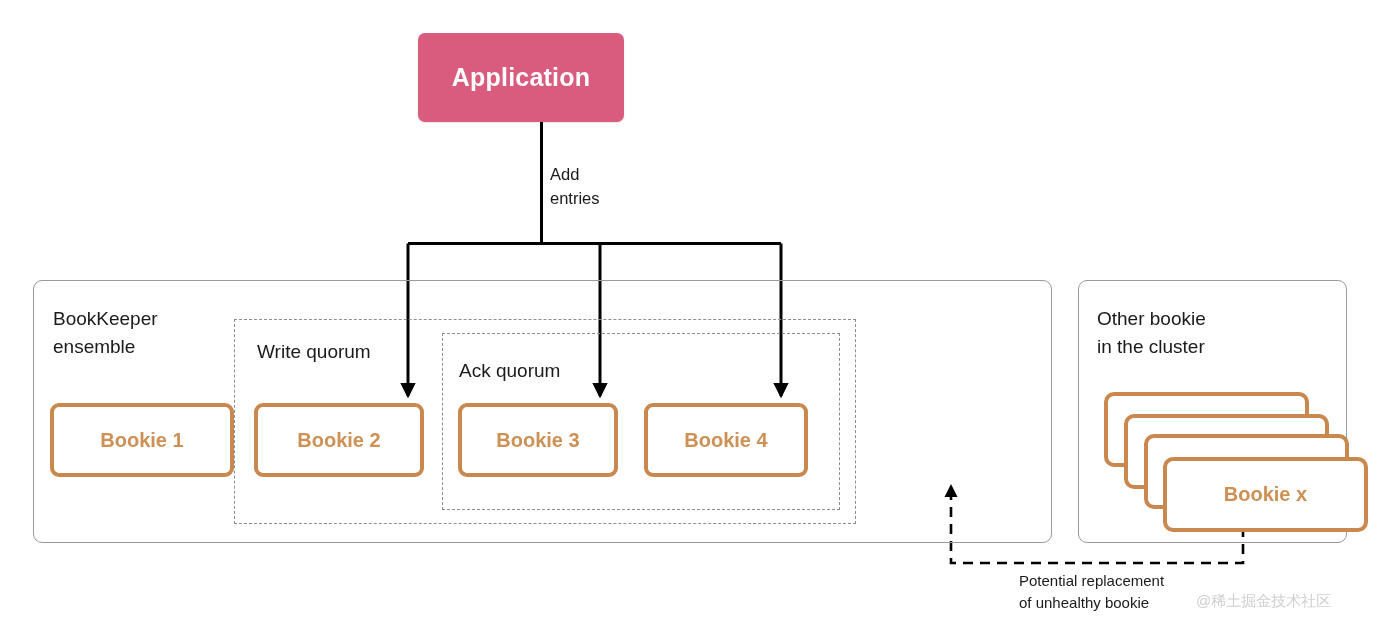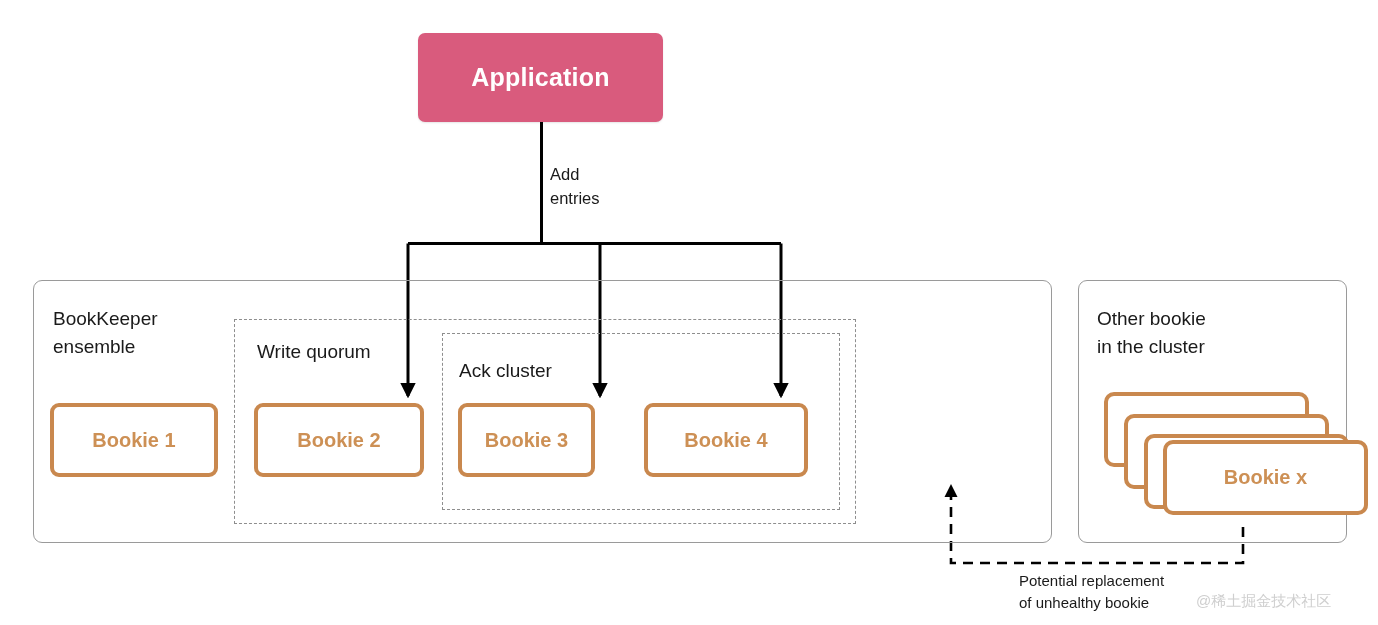--- a/index.html
+++ b/index.html
@@ -24,21 +24,21 @@
     width: 1378px;
     height: 625px;
     pointer-events: none;
   }
 
   
   .app-node {
     position: absolute;
     left: 418px;
     top: 33px;
-    width: 245px;
+    width: 206px;
     height: 89px;
     background: #d95b7d;
     border-radius: 7px;
     display: flex;
     align-items: center;
     justify-content: center;
     color: #ffffff;
     font-size: 25px;
     font-weight: bold;
     letter-spacing: 0.2px;
@@ -106,42 +106,42 @@
     color: #cd9055;
     font-size: 20px;
     font-weight: bold;
     top: 403px;
     height: 74px;
   }
   .bookie.dashed {
     border-style: dashed;
     background: transparent;
   }
-  #bookie-1 { left: 50px;  width: 168px; }
+  #bookie-1 { left: 50px;  width: 184px; }
   #bookie-2 { left: 254px; width: 170px; }
-  #bookie-3 { left: 458px; width: 137px; }
+  #bookie-3 { left: 458px; width: 160px; }
   #bookie-4 { left: 644px; width: 164px; }
   #bookie-5 { left: 868px; width: 172px; }
 
   
   .stack { position: absolute; }
   .stack-card {
     position: absolute;
     box-sizing: border-box;
     border: 4px solid #c9884e;
     border-radius: 10px;
     background: #ffffff;
     width: 205px;
     height: 75px;
   }
   #stack-card-1 { left: 1104px; top: 392px; }
   #stack-card-2 { left: 1124px; top: 414px; }
   #stack-card-3 { left: 1144px; top: 434px; }
   #stack-card-4 {
-    left: 1163px; top: 440px;
+    left: 1163px; top: 457px;
     display: flex;
     align-items: center;
     justify-content: center;
     color: #cd9055;
     font-size: 20px;
     font-weight: bold;
   }
 
   
   .callout-note {
@@ -201,21 +201,21 @@
 entries</div>
 
   <div class="group-box" id="ensemble-box"></div>
   <div class="group-title" id="ensemble-title">BookKeeper
 ensemble</div>
 
   <div class="quorum-box" id="write-quorum-box"></div>
   <div class="quorum-title" id="write-quorum-title">Write quorum</div>
 
   <div class="quorum-box" id="ack-quorum-box"></div>
-  <div class="quorum-title" id="ack-quorum-title">Ack cluster</div>
+  <div class="quorum-title" id="ack-quorum-title">Ack quorum</div>
 
   <div class="bookie" id="bookie-1">
     <span>Bookie 1</span>
   </div>
   <div class="bookie" id="bookie-2">
     <span>Bookie 2</span>
   </div>
   <div class="bookie" id="bookie-3">
     <span>Bookie 3</span>
   </div>

